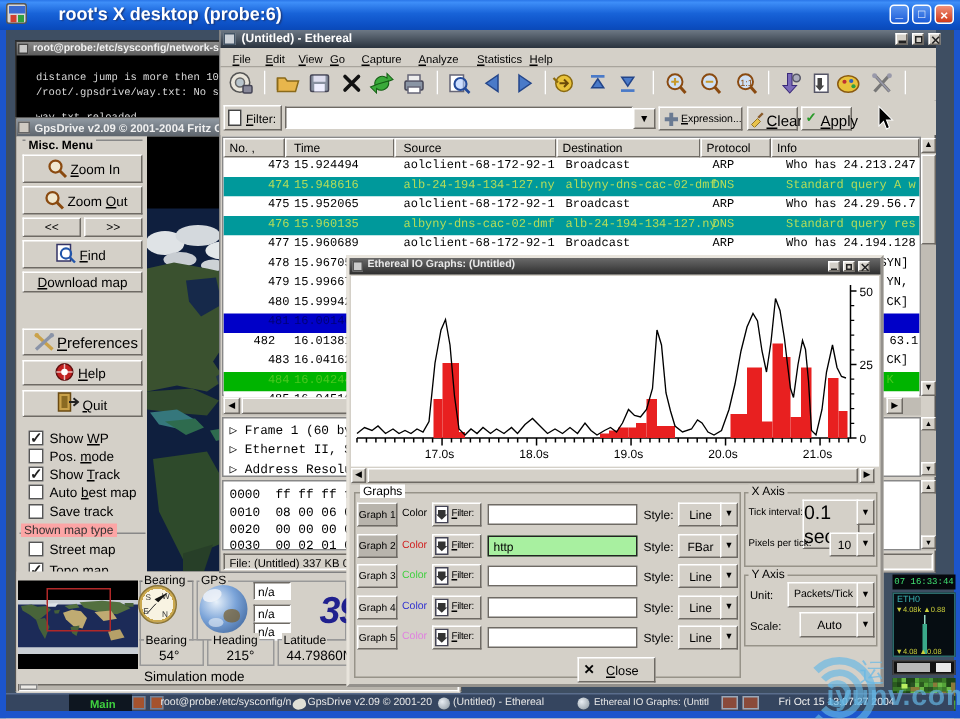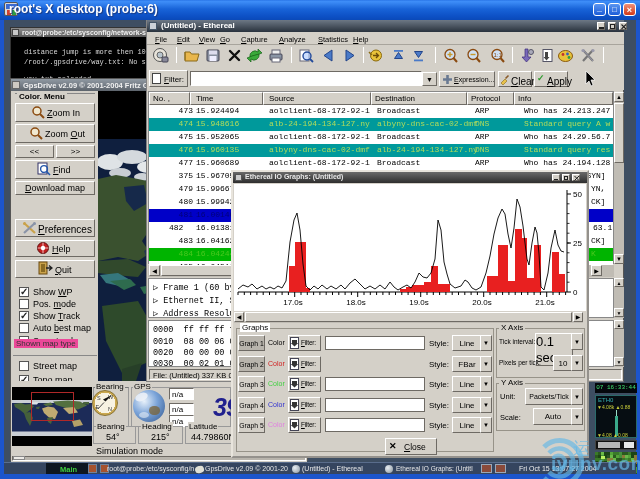--- a/index.html
+++ b/index.html
@@ -17,21 +17,21 @@
 <body>
 <div id="scr">
 
 <div id="xptitle" style="left:0;top:0;width:640px;height:20px;
  background:linear-gradient(180deg,#2a76e8 0%,#3e8ef8 8%,#1863d8 45%,#0d51c6 80%,#0a49b8 100%);"></div>
 <div style="left:4px;top:2px;width:14px;height:14px;background:#d8d8d8;border:1px solid #555;border-radius:2px;overflow:hidden">
   <span style="left:1px;top:1px;width:11px;height:5px;background:#3a6ad0"></span>
   <span style="left:2px;top:7px;width:4px;height:5px;background:#d04030"></span>
   <span style="left:7px;top:7px;width:4px;height:5px;background:#30a040"></span>
 </div>
-<div style="left:9px;top:2px;color:#fff;font-size:12px;font-weight:bold;text-shadow:1px 1px 1px #1a3a80">root's X desktop (probe:6)</div>
+<div style="left:39px;top:2px;color:#fff;font-size:12px;font-weight:bold;text-shadow:1px 1px 1px #1a3a80">root's X desktop (probe:6)</div>
 <div style="left:593px;top:3px;width:13px;height:13px;border-radius:3px;background:linear-gradient(180deg,#5a95f0,#1c5cd8);border:1px solid #fff;color:#fff;font-size:9px;font-weight:bold;text-align:center;line-height:9px">_</div>
 <div style="left:608px;top:3px;width:13px;height:13px;border-radius:3px;background:linear-gradient(180deg,#5a95f0,#1c5cd8);border:1px solid #fff;color:#fff;font-size:8px;text-align:center;line-height:12px">□</div>
 <div style="left:623px;top:3px;width:13px;height:13px;border-radius:3px;background:linear-gradient(180deg,#f09078,#d03818);border:1px solid #fff;color:#fff;font-size:9px;font-weight:bold;text-align:center;line-height:12px">×</div>
 <div style="left:0;top:20px;width:4px;height:459px;background:#1c55cc"></div>
 <div style="left:636px;top:20px;width:4px;height:459px;background:#1c55cc"></div>
 <div style="left:0;top:474px;width:640px;height:5px;background:#1c55cc"></div>
 
 <div id="term" style="left:10px;top:27px;width:298px;height:55px;background:#000;border:1px solid #333">
  <div style="left:0;top:0;width:296px;height:9px;background:linear-gradient(180deg,#8b8b8b,#5c5c5c)"></div>
  <div style="left:1px;top:1px;width:7px;height:7px;background:#c8c8c8;border:1px solid #444"></div>
@@ -42,21 +42,21 @@
 </div>
 
 <div id="gps" class="gtk" style="left:10px;top:78px;width:298px;height:383px;background:#d4d0c8;border:1px solid #555">
 
  <div style="left:0;top:0;width:296px;height:12px;background:linear-gradient(180deg,#9099a2,#5d646c)"></div>
  <div style="left:1px;top:2px;width:8px;height:8px;background:#cfcac2;border:1px solid #666"></div>
  <div style="left:12px;top:1.5px;color:#f0f0f0;font-size:7.5px;font-weight:bold">GpsDrive v2.09  © 2001-2004 Fritz Ganter</div>
 
  <div id="panel" style="left:0;top:12px;width:87px;height:371px;background:#d4d0c8"></div>
  <div style="left:4px;top:14px;width:80px;height:5px;border-top:1px solid #888"></div>
- <div style="left:6px;top:13px;font-size:8px;font-weight:bold;background:#d4d0c8;padding:0 2px">Color. Menu</div>
+ <div style="left:6px;top:13px;font-size:8px;font-weight:bold;background:#d4d0c8;padding:0 2px">Misc. Menu</div>
 
  <div class="b" style="left:4px;top:24px;width:80px;height:19px"></div>
  <svg style="left:20px;top:26px" width="14" height="14">
         <circle cx="6" cy="6" r="4" fill="#f0e8d0" stroke="#8a4a10" stroke-width="1.5"></circle>
         <path d="M9,9 L13,13" stroke="#8a4a10" stroke-width="2"></path>
       </svg>
  <div style="left:36px;top:29px;font-size:9px"><u>Z</u>oom In</div>
  <div class="b" style="left:4px;top:45px;width:80px;height:19px"></div>
  <svg style="left:18px;top:47px" width="14" height="14">
         <circle cx="6" cy="6" r="4" fill="#f0e8d0" stroke="#8a4a10" stroke-width="1.5"></circle>
@@ -100,21 +100,21 @@
       <div style="left:22px;top:208px;font-size:9px">Show <u>W</u>P</div>
  <div class="cbe" style="left:8px;top:220px"></div>
       <div style="left:22px;top:220px;font-size:9px">Pos. <u>m</u>ode</div>
  <div class="cb" style="left:8px;top:232px"></div>
       <div style="left:22px;top:232px;font-size:9px">Show <u>T</u>rack</div>
  <div class="cbe" style="left:8px;top:244px"></div>
       <div style="left:22px;top:244px;font-size:9px">Auto <u>b</u>est map</div>
  <div class="cbe" style="left:8px;top:257px"></div>
       <div style="left:22px;top:257px;font-size:9px">Save track</div>
  <div style="left:2px;top:276px;width:84px;height:1px;background:#888"></div>
- <div style="left:3px;top:260px;font-size:8px;color:#333;background:#ec4899;padding:0 2px">Shown map type</div>
+ <div style="left:3px;top:270px;font-size:8px;color:#333;background:#fca5a5;padding:0 2px">Shown map type</div>
  <div class="cbe" style="left:8px;top:282px"></div>
       <div style="left:22px;top:282px;font-size:9px">Street map</div>
  <div class="cbt" style="left:8px;top:296px"></div>
       <div style="left:22px;top:296px;font-size:9px"><u>T</u>opo map</div>
 
  <div id="bigmap" style="left:87px;top:12px;width:209px;height:290px;background:#000;overflow:hidden">
   <svg width="209" height="290" style="left:0;top:0">
    <rect x="0" y="48" width="209" height="242" fill="#0f1f3e"></rect>
    <ellipse cx="12" cy="71" rx="13" ry="8" fill="#dfe3e6"></ellipse>
    <ellipse cx="34" cy="66" rx="15" ry="7" fill="#d4d9dd"></ellipse>
@@ -384,21 +384,21 @@
 <div style="left:326px;font-family:'Liberation Mono',monospace;font-size:8px;color:#b2dc5a;top:40px">DNS</div>
 <div style="left:375px;font-family:'Liberation Mono',monospace;font-size:8px;color:#b2dc5a;top:40px;white-space:pre">Standard query res</div>
 <div style="left:0;top:52px;width:464px;height:13px;background:#fff"></div>
 <div style="left:20px;font-family:'Liberation Mono',monospace;font-size:8px;color:#000;top:53px;width:24px;text-align:right">477</div>
 <div style="left:47px;font-family:'Liberation Mono',monospace;font-size:8px;color:#000;top:53px">15.960689</div>
 <div style="left:120px;font-family:'Liberation Mono',monospace;font-size:8px;color:#000;top:53px">aolclient-68-172-92-1</div>
 <div style="left:228px;font-family:'Liberation Mono',monospace;font-size:8px;color:#000;top:53px">Broadcast</div>
 <div style="left:326px;font-family:'Liberation Mono',monospace;font-size:8px;color:#000;top:53px">ARP</div>
 <div style="left:375px;font-family:'Liberation Mono',monospace;font-size:8px;color:#000;top:53px;white-space:pre">Who has 24.194.128</div>
 <div style="left:0;top:65px;width:464px;height:13px;background:#fff"></div>
-<div style="left:20px;font-family:'Liberation Mono',monospace;font-size:8px;color:#000;top:66px;width:24px;text-align:right">375</div>
+<div style="left:20px;font-family:'Liberation Mono',monospace;font-size:8px;color:#000;top:66px;width:24px;text-align:right">478</div>
 <div style="left:47px;font-family:'Liberation Mono',monospace;font-size:8px;color:#000;top:66px">15.967054</div>
 <div style="left:120px;font-family:'Liberation Mono',monospace;font-size:8px;color:#000;top:66px">alb-24-194-134-127.ny</div>
 <div style="left:228px;font-family:'Liberation Mono',monospace;font-size:8px;color:#000;top:66px">ny.cnn.com</div>
 <div style="left:326px;font-family:'Liberation Mono',monospace;font-size:8px;color:#000;top:66px">TCP</div>
 <div style="left:375px;font-family:'Liberation Mono',monospace;font-size:8px;color:#000;top:66px;white-space:pre">2513 &gt; http [SYN]</div>
 <div style="left:0;top:78px;width:464px;height:13px;background:#fff"></div>
 <div style="left:20px;font-family:'Liberation Mono',monospace;font-size:8px;color:#000;top:79px;width:24px;text-align:right">479</div>
 <div style="left:47px;font-family:'Liberation Mono',monospace;font-size:8px;color:#000;top:79px">15.996674</div>
 <div style="left:442px;font-family:'Liberation Mono',monospace;font-size:8px;color:#000;top:79px;white-space:pre">YN,</div>
 <div style="left:0;top:91px;width:464px;height:13px;background:#fff"></div>
@@ -613,20 +613,23 @@
 <div class="b" style="left:219px;top:163px;width:30px;height:16px;font-size:8px;line-height:15px;text-align:center">Line</div>
 <div class="b" style="left:247px;top:163px;width:12px;height:16px;font-size:6px;text-align:center;line-height:15px">▼</div>
 <div class="b" style="left:5px;top:184px;width:27px;height:16px;font-size:6.8px;text-align:center;line-height:15px;background:#b8b4ac;white-space:nowrap">Graph 2</div>
 <div style="left:35px;top:188px;font-size:7px;color:#d02020">Color</div>
 <div class="b" style="left:55px;top:184px;width:33px;height:16px"></div>
 <svg style="left:57px;top:186px" width="10" height="12">
           <rect x="0.5" y="0.5" width="8" height="11" fill="#fff" stroke="#445"></rect>
           <path d="M2,3 L2,6 L0.8,6 L4.5,9.5 L8.2,6 L7,6 L7,3 Z" fill="#333"></path>
         </svg>
 <div style="left:68px;top:188px;font-size:6.5px;letter-spacing:-0.2px"><u>F</u>ilter:</div>
+<div style="left:92px;top:185px;width:100px;height:14px;background:#a8f0a0;border:1px solid #222">
+          <span style="position:absolute;left:3px;top:2px;font-size:8px">http</span>
+        </div>
 <div style="left:196px;top:188px;font-size:8px">Style:</div>
 <div class="b" style="left:219px;top:184px;width:30px;height:16px;font-size:8px;line-height:15px;text-align:center">FBar</div>
 <div class="b" style="left:247px;top:184px;width:12px;height:16px;font-size:6px;text-align:center;line-height:15px">▼</div>
 <div class="b" style="left:5px;top:204px;width:27px;height:16px;font-size:6.8px;text-align:center;line-height:15px;background:#d4d0c8;white-space:nowrap">Graph 3</div>
 <div style="left:35px;top:208px;font-size:7px;color:#40d040">Color</div>
 <div class="b" style="left:55px;top:204px;width:33px;height:16px"></div>
 <svg style="left:57px;top:206px" width="10" height="12">
           <rect x="0.5" y="0.5" width="8" height="11" fill="#fff" stroke="#445"></rect>
           <path d="M2,3 L2,6 L0.8,6 L4.5,9.5 L8.2,6 L7,6 L7,3 Z" fill="#333"></path>
         </svg>

